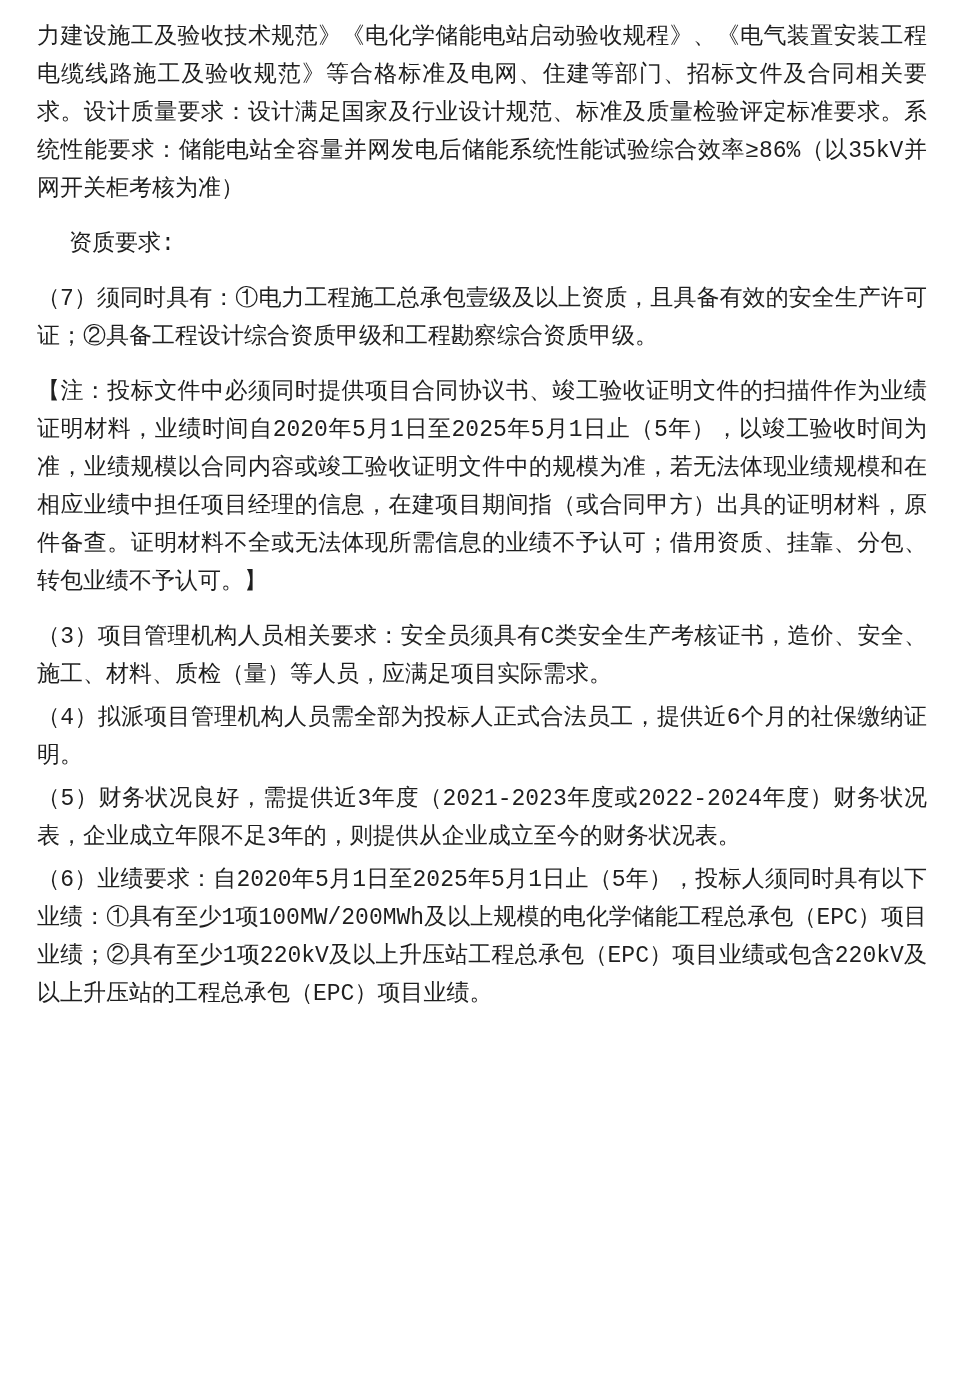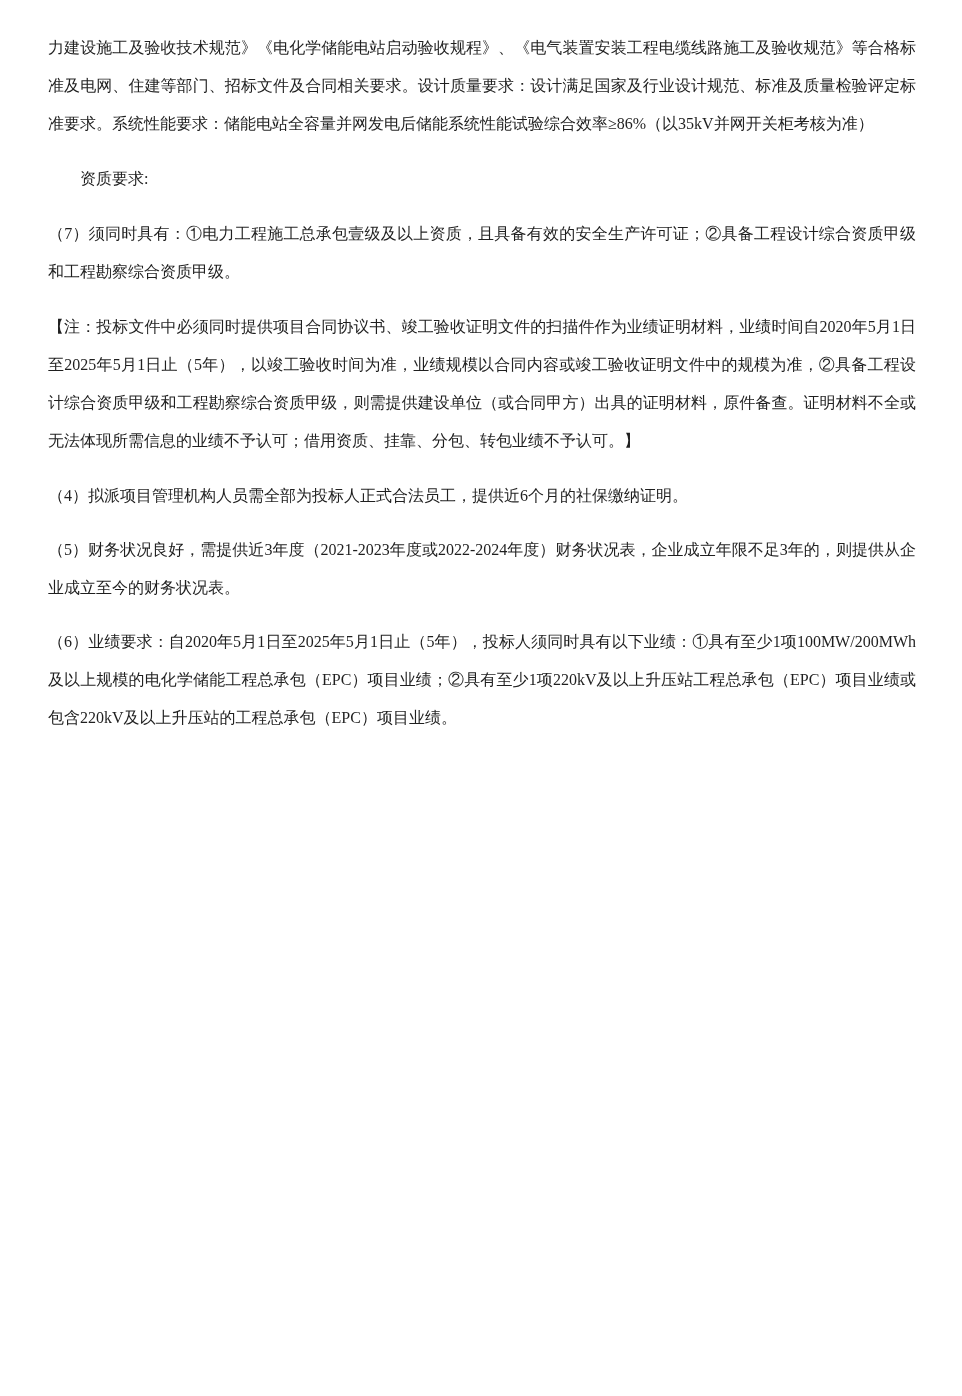--- a/index.html
+++ b/index.html
@@ -15,47 +15,49 @@
     overflow: hidden;
   }
   .doc-page {
     box-sizing: border-box;
     width: 962px;
     height: 1396px;
     padding: 13px 30px 20px 32px;
     background: #ffffff;
   }
   .doc-page p {
-    margin: 16px;
-    font-size: 16px;
+    margin: 5px;
+    font-size: 23px;
     line-height: 38px;
     text-align: justify;
     text-justify: inter-ideograph;
     word-break: break-all;
+    font-family: Liberation Mono, monospace;
   }
   .doc-page p.gap {
     margin-bottom: 17px;
   }
   .doc-page p.indent {
     text-indent: 32px;
   }
 </style>
 </head>
 <body style="background: rgb(255, 255, 255); color: rgb(31, 31, 31);">
 
 <div class="doc-page">
   <p class="gap">力建设施工及验收技术规范》《电化学储能电站启动验收规程》、《电气装置安装工程电缆线路施工及验收规范》等合格标准及电网、住建等部门、招标文件及合同相关要求。设计质量要求：设计满足国家及行业设计规范、标准及质量检验评定标准要求。系统性能要求：储能电站全容量并网发电后储能系统性能试验综合效率≥86%（以35kV并网开关柜考核为准）</p>
 
   <p class="gap indent">资质要求:</p>
 
   <p class="gap">（7）须同时具有：①电力工程施工总承包壹级及以上资质，且具备有效的安全生产许可证；②具备工程设计综合资质甲级和工程勘察综合资质甲级。</p>
 
 
-  <p class="gap">【注：投标文件中必须同时提供项目合同协议书、竣工验收证明文件的扫描件作为业绩证明材料，业绩时间自2020年5月1日至2025年5月1日止（5年），以竣工验收时间为准，业绩规模以合同内容或竣工验收证明文件中的规模为准，②具备工程设计综合资质甲级和工程勘察综合资质甲级，则需提供建设单位（或合同甲方）出具的证明材料，原件备查。证明材料不全或无法体现所需信息的业绩不予认可；借用资质、挂靠、分包、转包业绩不予认可。】</p>
+  <p class="gap">【注：投标文件中必须同时提供项目合同协议书、竣工验收证明文件的扫描件作为业绩证明材料，业绩时间自2020年5月1日至2025年5月1日止（5年），以竣工验收时间为准，业绩规模以合同内容或竣工验收证明文件中的规模为准，若无法体现业绩规模和在相应业绩中担任项目经理的信息，在建项目期间指（或合同甲方）出具的证明材料，原件备查。证明材料不全或无法体现所需信息的业绩不予认可；借用资质、挂靠、分包、转包业绩不予认可。】</p>
 
+  <p>（3）项目管理机构人员相关要求：安全员须具有C类安全生产考核证书，造价、安全、施工、材料、质检（量）等人员，应满足项目实际需求。</p>
 
   <p>（4）拟派项目管理机构人员需全部为投标人正式合法员工，提供近6个月的社保缴纳证明。</p>
 
   <p>（5）财务状况良好，需提供近3年度（2021-2023年度或2022-2024年度）财务状况表，企业成立年限不足3年的，则提供从企业成立至今的财务状况表。</p>
 
   <p class="gap">（6）业绩要求：自2020年5月1日至2025年5月1日止（5年），投标人须同时具有以下业绩：①具有至少1项100MW/200MWh及以上规模的电化学储能工程总承包（EPC）项目业绩；②具有至少1项220kV及以上升压站工程总承包（EPC）项目业绩或包含220kV及以上升压站的工程总承包（EPC）项目业绩。</p>
 
 
 </div>
 

